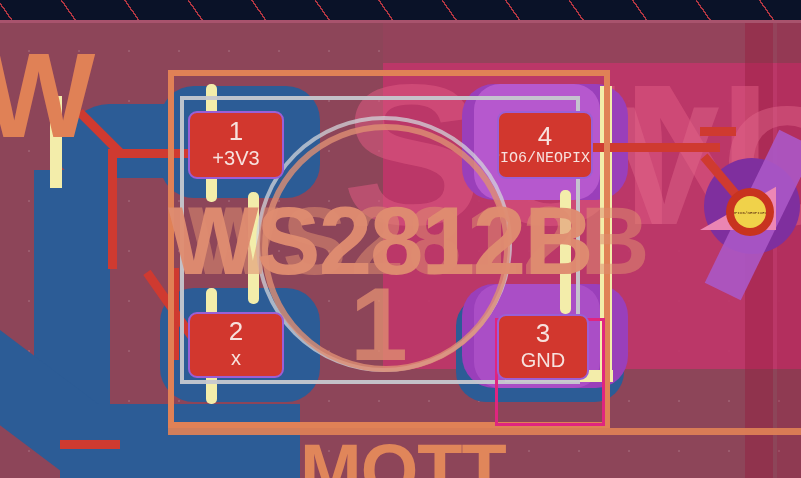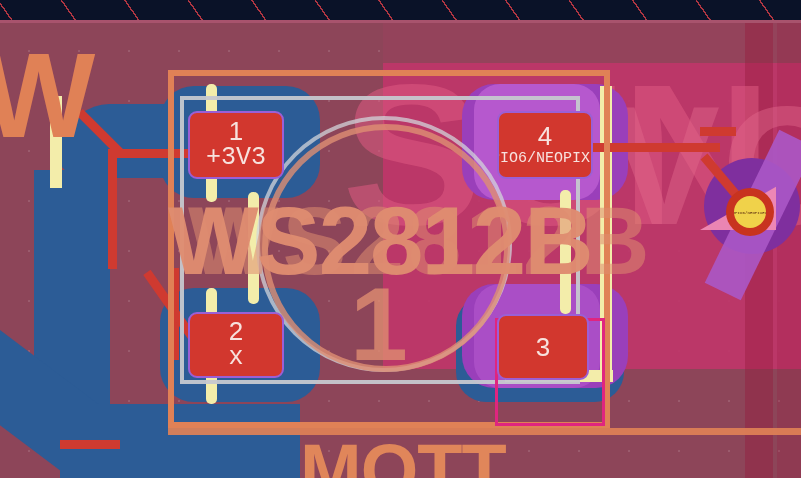--- a/index.html
+++ b/index.html
@@ -290,22 +290,22 @@
     overflow:hidden;
   }
   .pad .pad-num{
     font-family:"Liberation Sans",sans-serif;
     font-size:26px;
     line-height:26px;
     font-weight:400;
     color:#f7e2de;
   }
   .pad .pad-net{
-    font-family:Liberation Mono, monospace;
-    font-size:25px;
+    font-family:Liberation Sans, sans-serif;
+    font-size:20px;
     line-height:28px;
     font-weight:400;
     color:#f7e2de;
   }
   .pad .pad-net.mono{
     font-family:"Liberation Mono",monospace;
     font-size:15px;
     line-height:19px;
     letter-spacing:0px;
   }
@@ -405,20 +405,21 @@
     <span class="pad-net">+3V3</span>
   </div>
 
   <div class="pad" id="pad-2">
     <span class="pad-num">2</span>
     <span class="pad-net">x</span>
   </div>
 
   <div class="pad" id="pad-3">
     <span class="pad-num">3</span>
+    <span class="pad-net">GND</span>
   </div>
 
   <div class="pad" id="pad-4">
     <span class="pad-num">4</span>
     <span class="pad-net mono">GPIO6/NEOPIXEL</span>
   </div>
 
   <div id="via-ring"></div>
   <div id="via-hole">
     <span id="via-label">GPIO6/NEOPIXEL</span>

